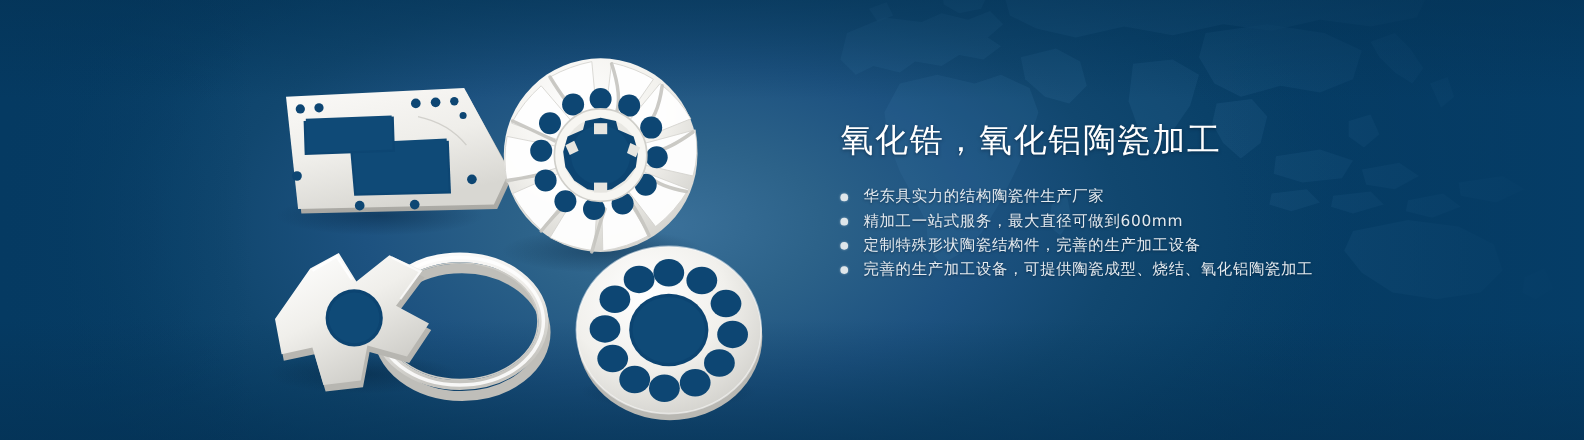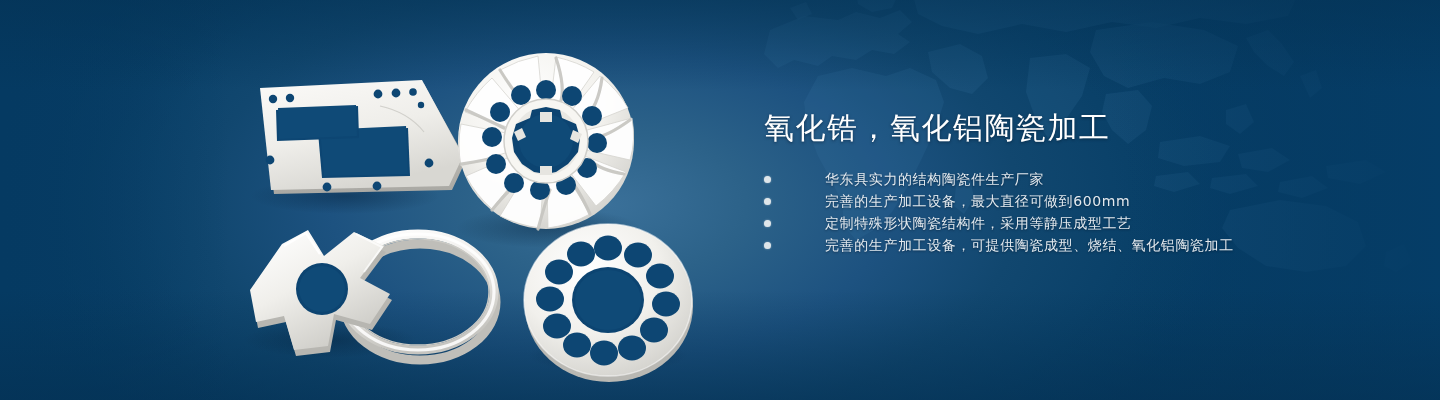--- a/index.html
+++ b/index.html
@@ -103,21 +103,20 @@
   .bullets {
     margin-top: 20px;
     list-style: none;
     padding: 0;
   }
   .bullet {
     display: flex;
     align-items: center;
     height: 22px;
     margin-bottom: 0px;
-    gap: 40px;
   }
   .bullet-dot {
     width: 7px;
     height: 7px;
     border-radius: 50%;
     background: #dfe6ea;
     flex: 0 0 auto;
     margin-right: 14px;
     box-shadow: 0 0 2px rgba(255,255,255,0.5);
   }
@@ -381,25 +380,25 @@
 
   <div class="copy">
     <div class="headline">氧化锆，氧化铝陶瓷加工</div>
     <ul class="bullets">
       <li class="bullet">
         <span class="bullet-dot"></span>
         <span class="bullet-text">华东具实力的结构陶瓷件生产厂家</span>
       </li>
       <li class="bullet">
         <span class="bullet-dot"></span>
-        <span class="bullet-text">完善的生产加工设备，最大直径可做到600mm</span>
+        <span class="bullet-text">精加工一站式服务，最大直径可做到600mm</span>
       </li>
       <li class="bullet">
         <span class="bullet-dot"></span>
-        <span class="bullet-text">定制特殊形状陶瓷结构件，采用等静压成型工艺</span>
+        <span class="bullet-text">定制特殊形状陶瓷结构件，完善的生产加工设备</span>
       </li>
       <li class="bullet">
         <span class="bullet-dot"></span>
         <span class="bullet-text">完善的生产加工设备，可提供陶瓷成型、烧结、氧化铝陶瓷加工</span>
       </li>
     </ul>
   </div>
 
 </div>
 

